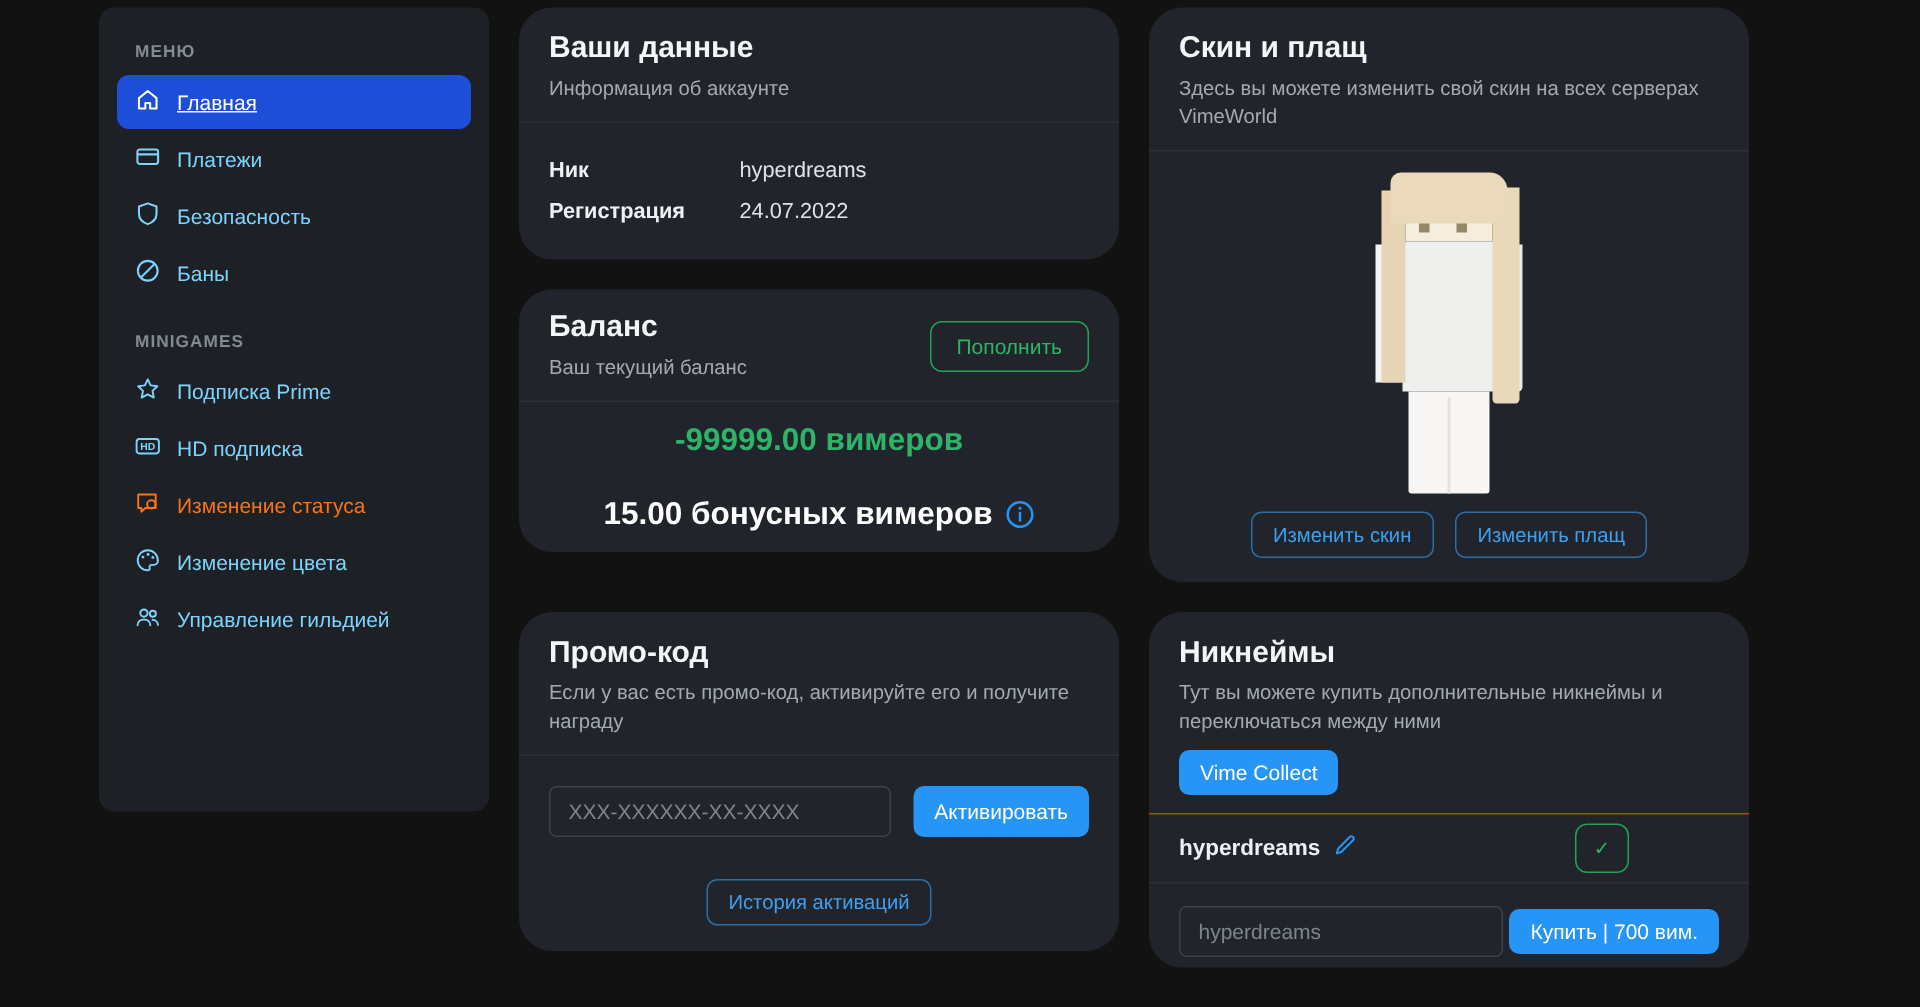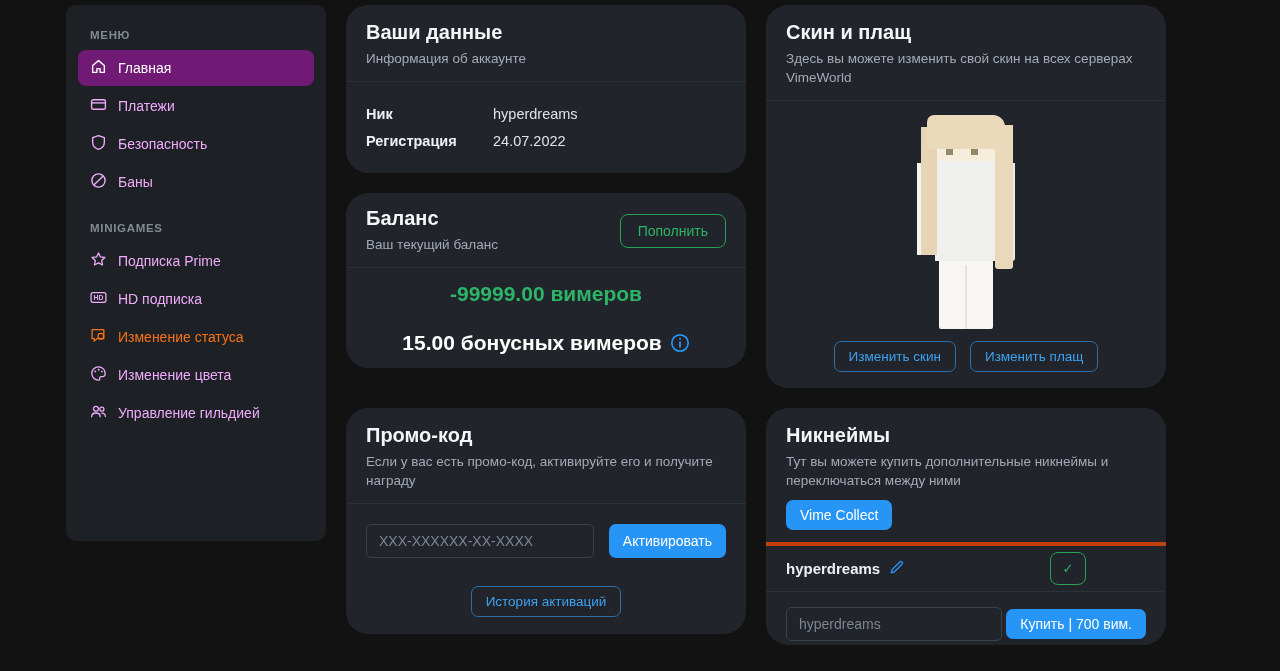--- a/index.html
+++ b/index.html
@@ -7,23 +7,23 @@
     font-family:"Liberation Sans", sans-serif; }
   .page { display:flex; align-items:flex-start; padding:5px 0 0 66px; gap:20px; }
 
   
   .sidebar { width:260px; height:536px; background:#1d2125; border-radius:10px;
     padding:16px 12px; flex:none; }
   .menu-label { color:#828a92; font-size:11.5px; font-weight:bold; letter-spacing:.06em;
     padding:8px 12px 9px; }
   .menu-label.second { margin-top:14px; }
   .nav-item { display:flex; align-items:center; gap:11px; padding:8px 12px; margin-bottom:2px;
-    border-radius:8px; color:#f0abfc; font-size:14px; cursor:pointer; }
+    border-radius:8px; color:#7dd3fc; font-size:14px; cursor:pointer; }
   .nav-item svg { flex:none; }
-  .nav-item.active { background:#701a75; color:#ffffff; }
+  .nav-item.active { background:#1d4ed8; color:#ffffff;text-decoration:underline; }
   .nav-item.highlight { color:#f97316; }
 
   
   .card { background:#21252b; border-radius:22px; overflow:hidden; }
   .card-header { padding:16px 20px 13px; border-bottom:1px solid #2b3138; }
   .card-title { color:#f3f5f7; font-size:20px; font-weight:bold; }
   .card-sub { color:#a3aab2; font-size:13.5px; margin-top:5px; line-height:19px; }
 
   .col-mid, .col-right { width:400px; flex:none; display:flex; flex-direction:column; }
 
@@ -81,21 +81,21 @@
   .mc-arm-l { left:26px; top:48px; width:18px; height:92px; background:#f4f4f2; }
   .mc-arm-r { left:106px; top:48px; width:18px; height:98px; background:#e9e9e7;
     border-radius:0 0 3px 3px; }
   .mc-legs { left:48px; top:146px; width:54px; height:68px; background:#f7f6f4;
     border-radius:0 0 2px 2px; }
   .mc-leg-seam { left:74px; top:150px; width:2px; height:64px; background:#e3e2df; }
   .skin-buttons { display:flex; gap:14px; margin-top:12px; }
 
   
   .card-nick { height:237px; margin-top:20px; display:flex; flex-direction:column; }
-  .nick-header { padding:16px 20px 12px; border-bottom:4px solid #c2410c; }
+  .nick-header { padding:16px 20px 12px; border-bottom:1px solid #c2410c; }
   .nick-vime { margin-top:10px; }
   .nick-row { display:flex; align-items:center; justify-content:space-between;
     padding:5px 20px; border-bottom:1px solid #2b3138; flex:none; height:46px; }
   .nick-name-wrap { display:flex; align-items:center; gap:9px; }
   .nick-name { color:#eef1f4; font-size:15px; font-weight:bold; }
   .icon-btn-check { width:36px; height:33px; margin-right:60px; background:transparent;
     border:1px solid #27a156; border-radius:8px; color:#2cb566; font-size:13px;
     display:flex; align-items:center; justify-content:center; cursor:pointer; }
   .nick-buy-row { display:flex; justify-content:space-between; align-items:center;
     padding:15px 20px; }

